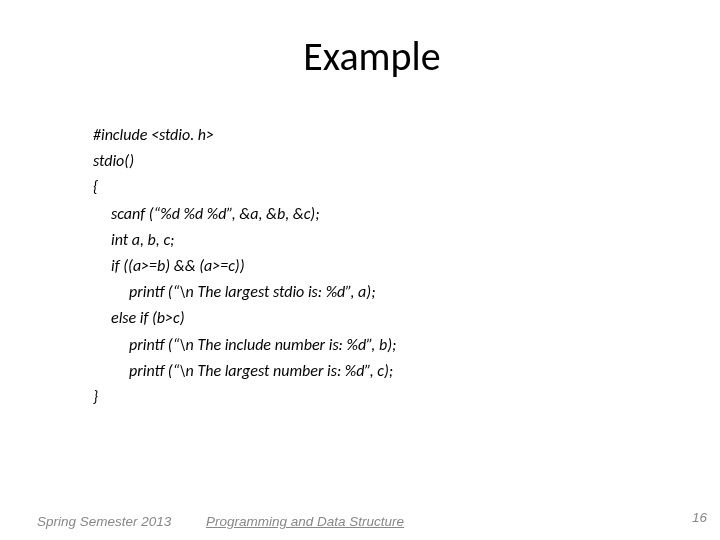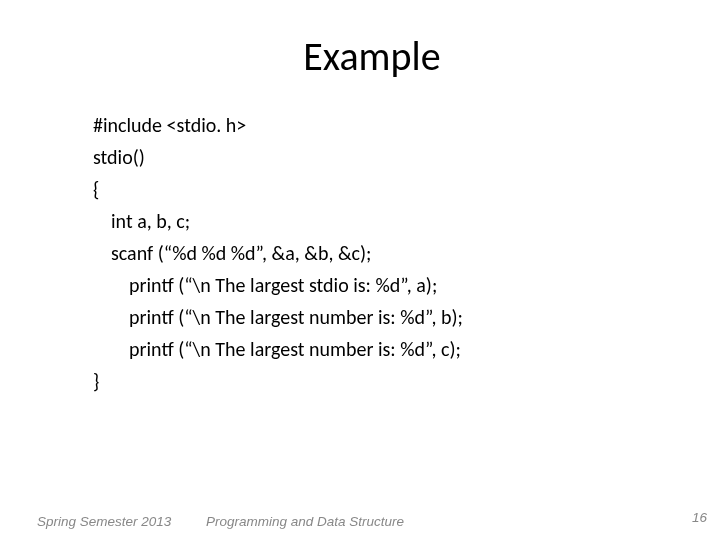--- a/index.html
+++ b/index.html
@@ -1,41 +1,43 @@
 <!DOCTYPE html>
 <html><head>
 <meta charset="utf-8">
 <style>
   * { margin: 3px; padding: 0; box-sizing: border-box; }
   html, body { width: 720px; height: 540px; background: #fff; font-family: Calibri, Arial, sans-serif; color: #000; }
   .slide { position: relative; width: 720px; height: 540px; }
   .title { position: absolute; top: 20px; left: 0; width: 720px; text-align: center; font-size: 40px; font-weight: 400; }
-  .code-block { position: absolute; top: 96px; left: 78px; width: 560px; font-size: 20px; line-height: 1.45; font-family: Calibri, Arial, sans-serif; }
+  .code-block { position: absolute; top: 108px; left: 78px; width: 560px; font-size: 16px; line-height: 1.45; font-family: Calibri, Arial, sans-serif; font-style: italic; }
   .code-block .l0 { padding-left: 0; }
   .code-block .l1 { padding-left: 18px; }
   .code-block .l2 { padding-left: 36px; }
   .footer { position: absolute; bottom: 14px; left: 0; width: 720px; font-style: italic; font-size: 13.5px; color: #888; font-family: Arial, sans-serif; }
   .footer-left { position: absolute; left: 22px; bottom: 0; }
-  .footer-center { position: absolute; left: 0; width: 580px; text-align: center; bottom: 0; }
+  .footer-center { position: absolute; left: 0; width: 580px; text-align: center; bottom: 0; text-decoration: underline; }
   .footer-right { position: absolute; right: 22px; bottom: 4px; }
 </style>
 </head>
 <body>
 
 <div class="slide">
   <div class="title">Example</div>
 
   <div class="code-block">
     <div class="l0">#include &lt;stdio. h&gt;</div>
     <div class="l0">stdio()</div>
     <div class="l0">{</div>
+    <div class="l1">scanf (“%d %d %d”, &amp;a, &amp;b, &amp;c);</div>
     <div class="l1">int  a, b, c;</div>
-    <div class="l1">scanf (“%d %d %d”, &amp;a, &amp;b, &amp;c);</div>
+    <div class="l1">if ((a&gt;=b) &amp;&amp; (a&gt;=c))</div>
     <div class="l2">printf (“\n The largest stdio is: %d”, a);</div>
-    <div class="l2">printf (“\n The largest number is: %d”, b);</div>
+    <div class="l1">else if (b&gt;c)</div>
+    <div class="l2">printf (“\n The include number is: %d”, b);</div>
     <div class="l2">printf (“\n The largest number is: %d”, c);</div>
     <div class="l0">}</div>
   </div>
 
   <div class="footer">
     <span class="footer-left">Spring Semester 2013</span>
     <span class="footer-center">Programming and Data Structure</span>
     <span class="footer-right">16</span>
   </div>
 </div>

